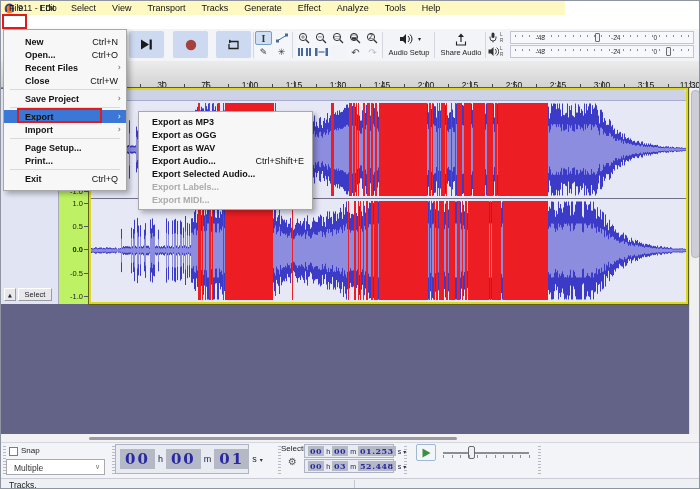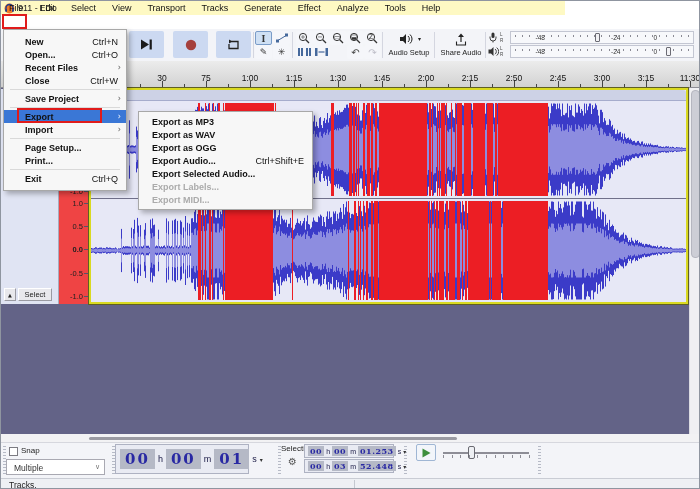--- a/index.html
+++ b/index.html
@@ -29,29 +29,29 @@
   
   .meter-row{position:absolute;width:210px;height:13px;}
   .meter-scale{position:absolute;left:22px;top:0;width:184px;height:13px;background:#f7f8fb;border:1px solid #c3c6d2;box-sizing:border-box;}
   .meter-tick{position:absolute;top:3px;width:1px;height:2px;background:#8a8a94;}
   .meter-lab{position:absolute;top:2px;font-size:6.5px;color:#333;transform:translateX(-50%);}
   .meter-handle{position:absolute;top:1px;width:5px;height:9px;background:#f2f2f5;border:1px solid #6b6b74;border-radius:1px;box-sizing:border-box;}
   .lr{position:absolute;font-size:4.5px;color:#444;line-height:5px;left:12px;}
 
   
   #ruler{left:0;top:60px;width:700px;height:27px;background:linear-gradient(#ececec,#d2d2d2);border-bottom:1px solid #8f8f97;box-sizing:border-box;}
-  .rl-lab{position:absolute;top:12px;font-size:8.5px;color:#111;transform:translateX(-50%);}
+  .rl-lab{position:absolute;top:19px;font-size:8.5px;color:#111;transform:translateX(-50%);}
   .rl-tick{position:absolute;background:#444;width:1px;}
 
   
   #trackarea{left:0;top:87px;width:700px;height:346px;background:#636387;}
   #track-panel{left:0;top:1px;width:58px;height:215px;background:#e0e4f3;border-right:1px solid #a8acbe;box-sizing:border-box;}
   .mini-btn{position:absolute;background:#e8e8ec;border:1px solid #9a9aa2;border-top-color:#fff;border-left-color:#fff;
             font-size:7.5px;color:#222;text-align:center;line-height:11px;box-sizing:border-box;}
-  #vruler{left:58px;top:1px;width:30px;height:215px;background:#ef4444;border-right:1px solid #80849a;box-sizing:border-box;}
+  #vruler{left:58px;top:1px;width:30px;height:215px;background:#bef264;border-right:1px solid #80849a;box-sizing:border-box;}
   .vr-lab{position:absolute;right:5px;font-size:7.5px;color:#222;transform:translateY(-50%);}
   .vr-lab.zero{font-weight:bold;}
   .vr-tick{position:absolute;right:0;width:4px;height:1px;background:#556;}
   #clip{left:88px;top:0px;width:599px;height:216px;background:#e7e8f6;border:2px solid #d9d921;outline:1px solid #5f5f24;box-sizing:border-box;}
   #clip-header{left:0;top:0;width:595px;height:11px;background:#cdd2e6;border-bottom:1px solid #a6accc;
                border-radius:3px 3px 0 0;box-sizing:border-box;}
   #ch1{left:0;top:11px;width:595px;height:97px;}
   #ch-sep{left:0;top:108px;width:595px;height:1px;background:#70708a;}
   #ch2{left:0;top:109px;width:595px;height:103px;}
   #vscroll{left:688px;top:0;width:12px;height:346px;background:#f0f0f3;border-left:1px solid #dcdce2;box-sizing:border-box;}
@@ -562,24 +562,24 @@
       <div class="fm-row">
         <span class="lab">Exit</span>
         <span class="sc">Ctrl+Q</span>
       </div>
     </div>
   <div id="export-submenu" class="menu-panel">
       <div class="fm-row">
         <span class="lab">Export as MP3</span>
       </div>
       <div class="fm-row">
+        <span class="lab">Export as OGG</span>
+      </div>
+      <div class="fm-row">
         <span class="lab">Export as WAV</span>
-      </div>
-      <div class="fm-row">
-        <span class="lab">Export as OGG</span>
       </div>
       <div class="fm-row">
         <span class="lab">Export Audio...</span>
         <span class="sc">Ctrl+Shift+E</span>
       </div>
       <div class="fm-row">
         <span class="lab">Export Selected Audio...</span>
       </div>
       <div class="fm-row dis">
         <span class="lab">Export Labels...</span>

